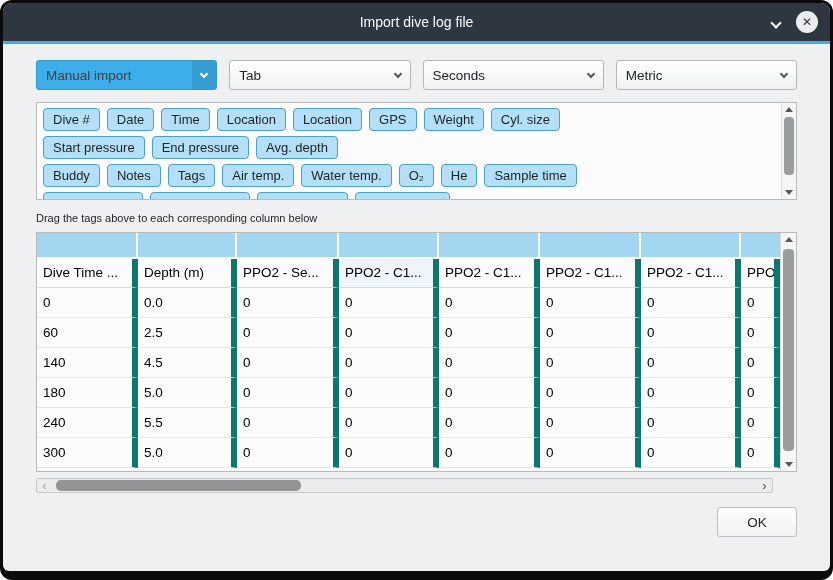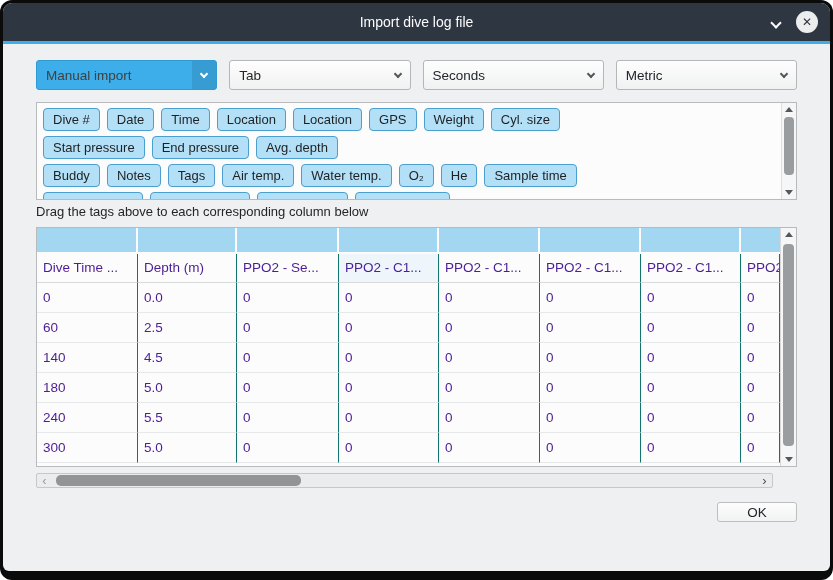--- a/index.html
+++ b/index.html
@@ -93,36 +93,36 @@
   .arr {
     position: absolute; left: 50%; transform: translateX(-50%);
     width: 0; height: 0;
     border-left: 4px solid transparent; border-right: 4px solid transparent;
   }
   .arr-up { top: 4px; border-bottom: 5px solid #54575b; }
   .arr-down { bottom: 4px; border-top: 5px solid #54575b; }
   .vthumb { position: absolute; left: 2px; right: 2px; border-radius: 4px; background: #9a9da0; }
   .tagbox .vthumb { top: 14px; height: 58px; }
 
-  .instruction { margin-top: 4px; font-size: 13px; color: #232629; flex: none; }
+  .instruction { margin-top: 12px; font-size: 11px; color: #232629; flex: none; }
 
   
   .table-wrap {
     margin-top: 8px; height: 240px; flex: none;
     border: 1px solid #b8babc; background: #fcfcfc; position: relative;
   }
   .table-inner { position: absolute; left: 0; top: 0; right: 16px; bottom: 0; overflow: hidden; }
   .grid-row { display: grid; grid-template-columns: 101px 99px 102px 100px 101px 101px 100px 1fr; }
   .dz-row { height: 24px; margin-bottom: 2px; }
   .dz-cell { background: #a3d6f0; border-right: 2px solid #fcfcfc; }
   .dz-cell:last-child { border-right: none; }
   .cell {
     height: 30px; line-height: 29px; padding: 0 6px;
-    font-size: 13.5px; color: #4c1d95;
-    border-right: 1px solid #0f766e; border-bottom: 1px solid #e6e8e9;
+    font-size: 13.5px; color: #000000;
+    border-right: 6px solid #0f766e; border-bottom: 1px solid #e6e8e9;
     overflow: hidden; white-space: nowrap;
   }
   .th-row .cell { height: 29px; line-height: 28px; border-bottom: 1px solid #d8dadb; }
   .th-row .cell.hl { background: #eef6fc; }
   .table-vscroll { border-left: 1px solid #d7d9da; width: 16px; }
   .table-vscroll .vthumb { top: 16px; bottom: 20px; }
 
   
   .hscroll {
     margin-top: 6px; margin-right: 24px; height: 15px; flex: none;
@@ -134,21 +134,21 @@
   .harr-right { color: #4a4d50; }
   .htrack { flex: 1; height: 100%; position: relative; }
   .hthumb {
     position: absolute; left: 4px; top: 1px; bottom: 1px; width: 245px;
     background: #929496; border-radius: 5px;
   }
 
   
   .btn-row { margin-top: 14px; display: flex; justify-content: flex-end; gap: 10px; flex: none; }
   .btn {
-    height: 20px; min-width: 80px; padding: 0 18px;
+    height: 30px; min-width: 80px; padding: 0 18px;
     border: 1px solid #bcbec0; border-radius: 3px;
     background: linear-gradient(#fdfdfd, #f1f2f2);
     font-size: 13.5px; color: #232629; font-family: inherit; cursor: pointer;
   }
 </style>
 </head>
 <body>
 
 <div class="frame">
   <div class="window">

